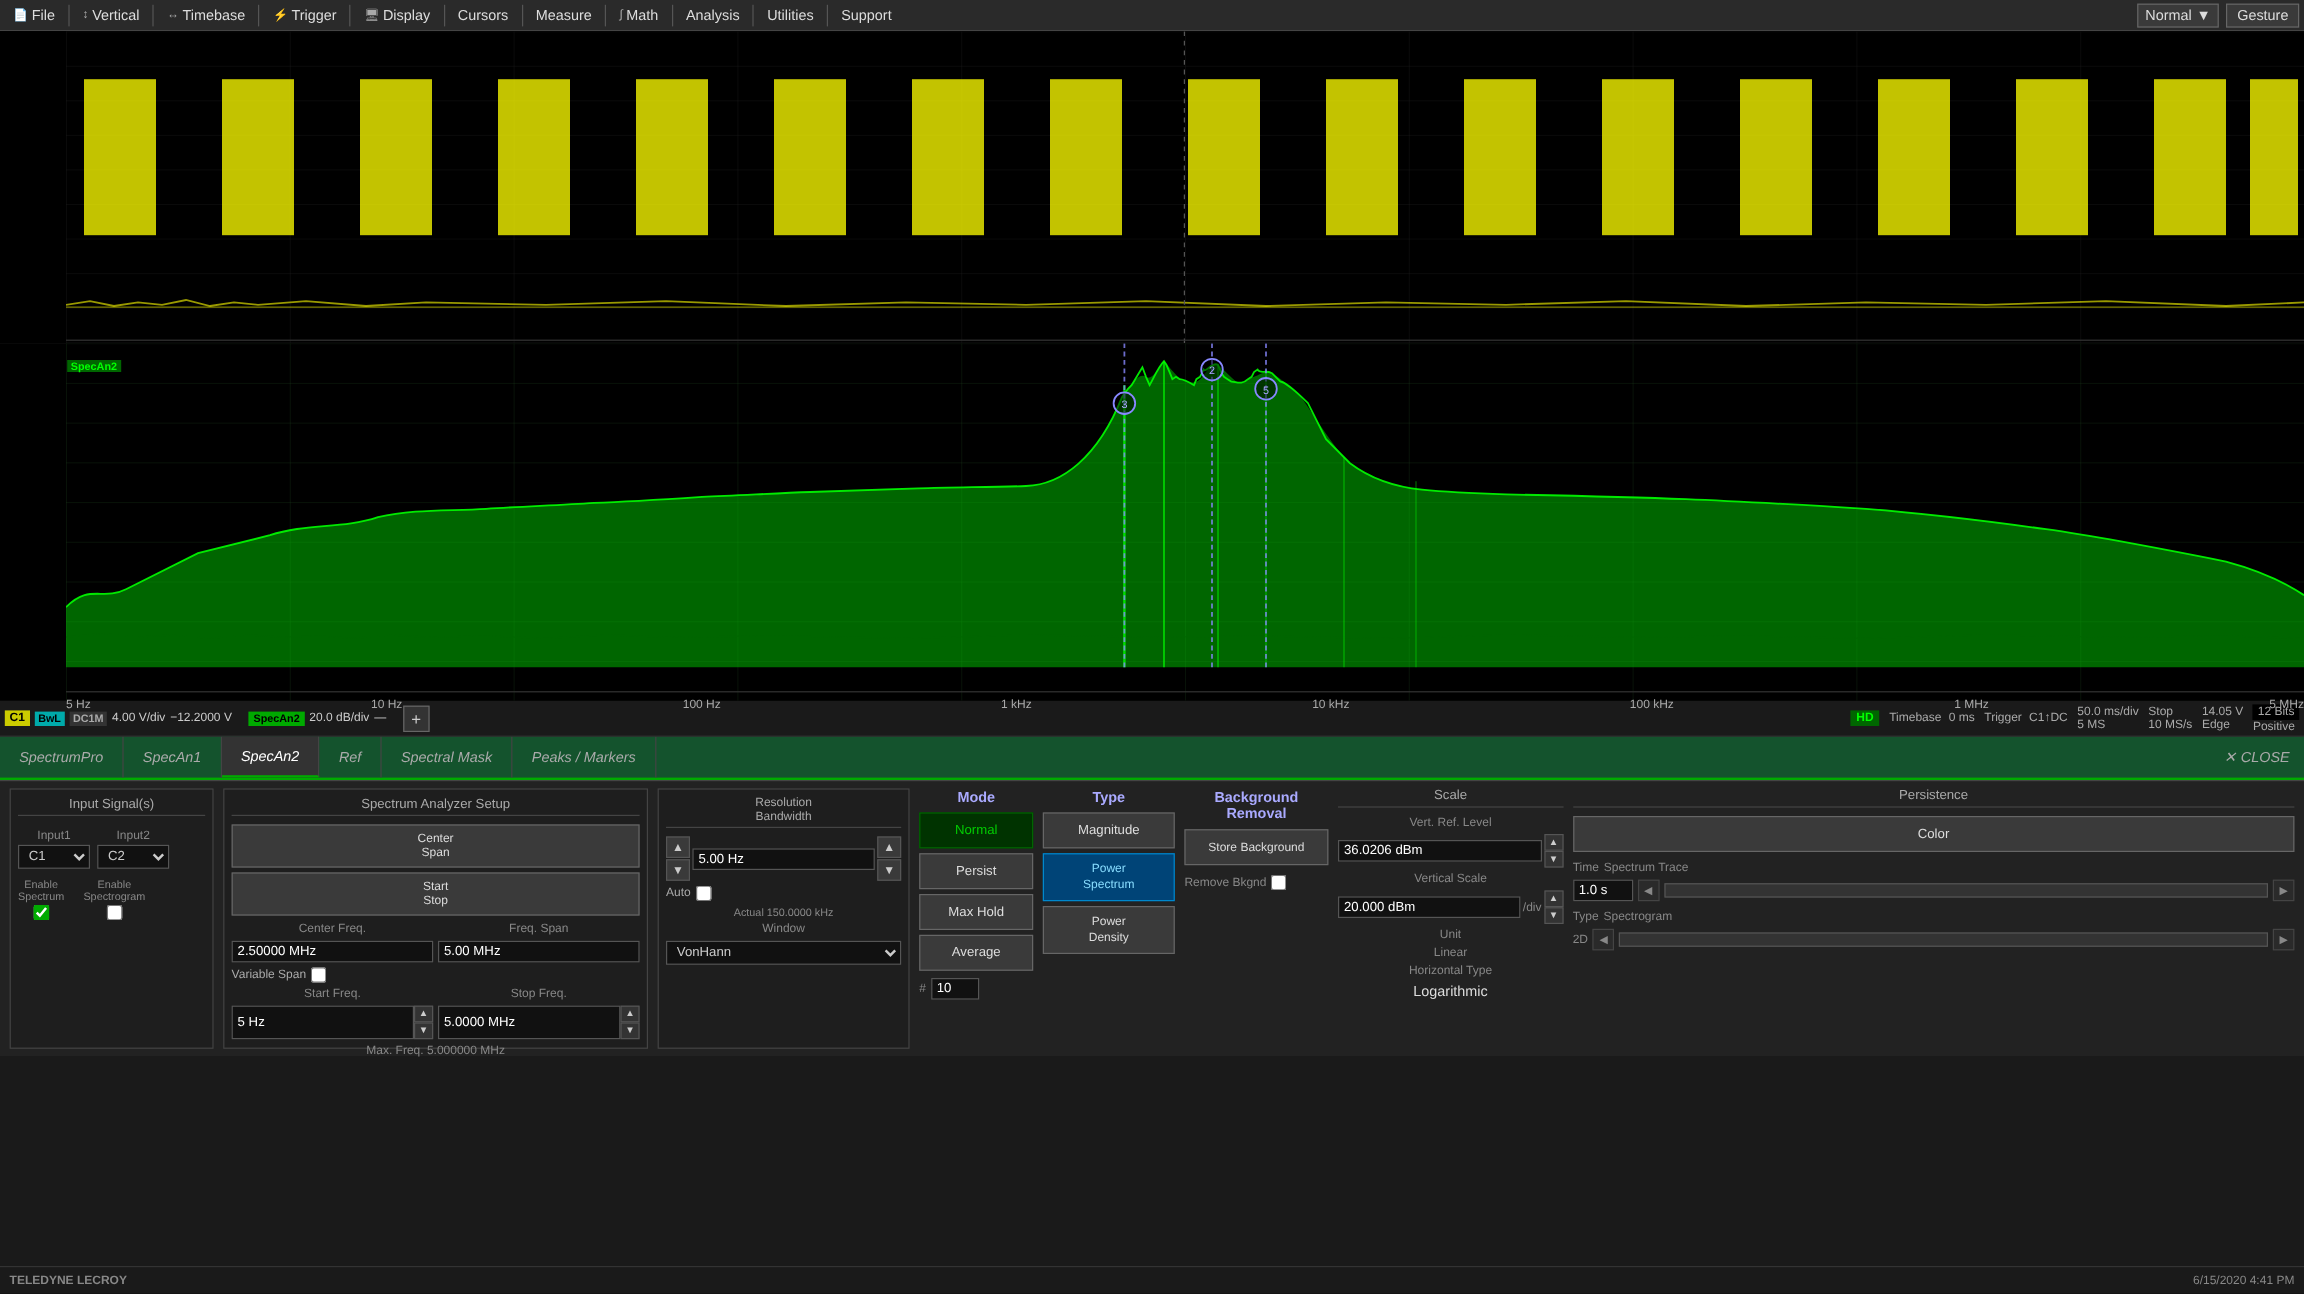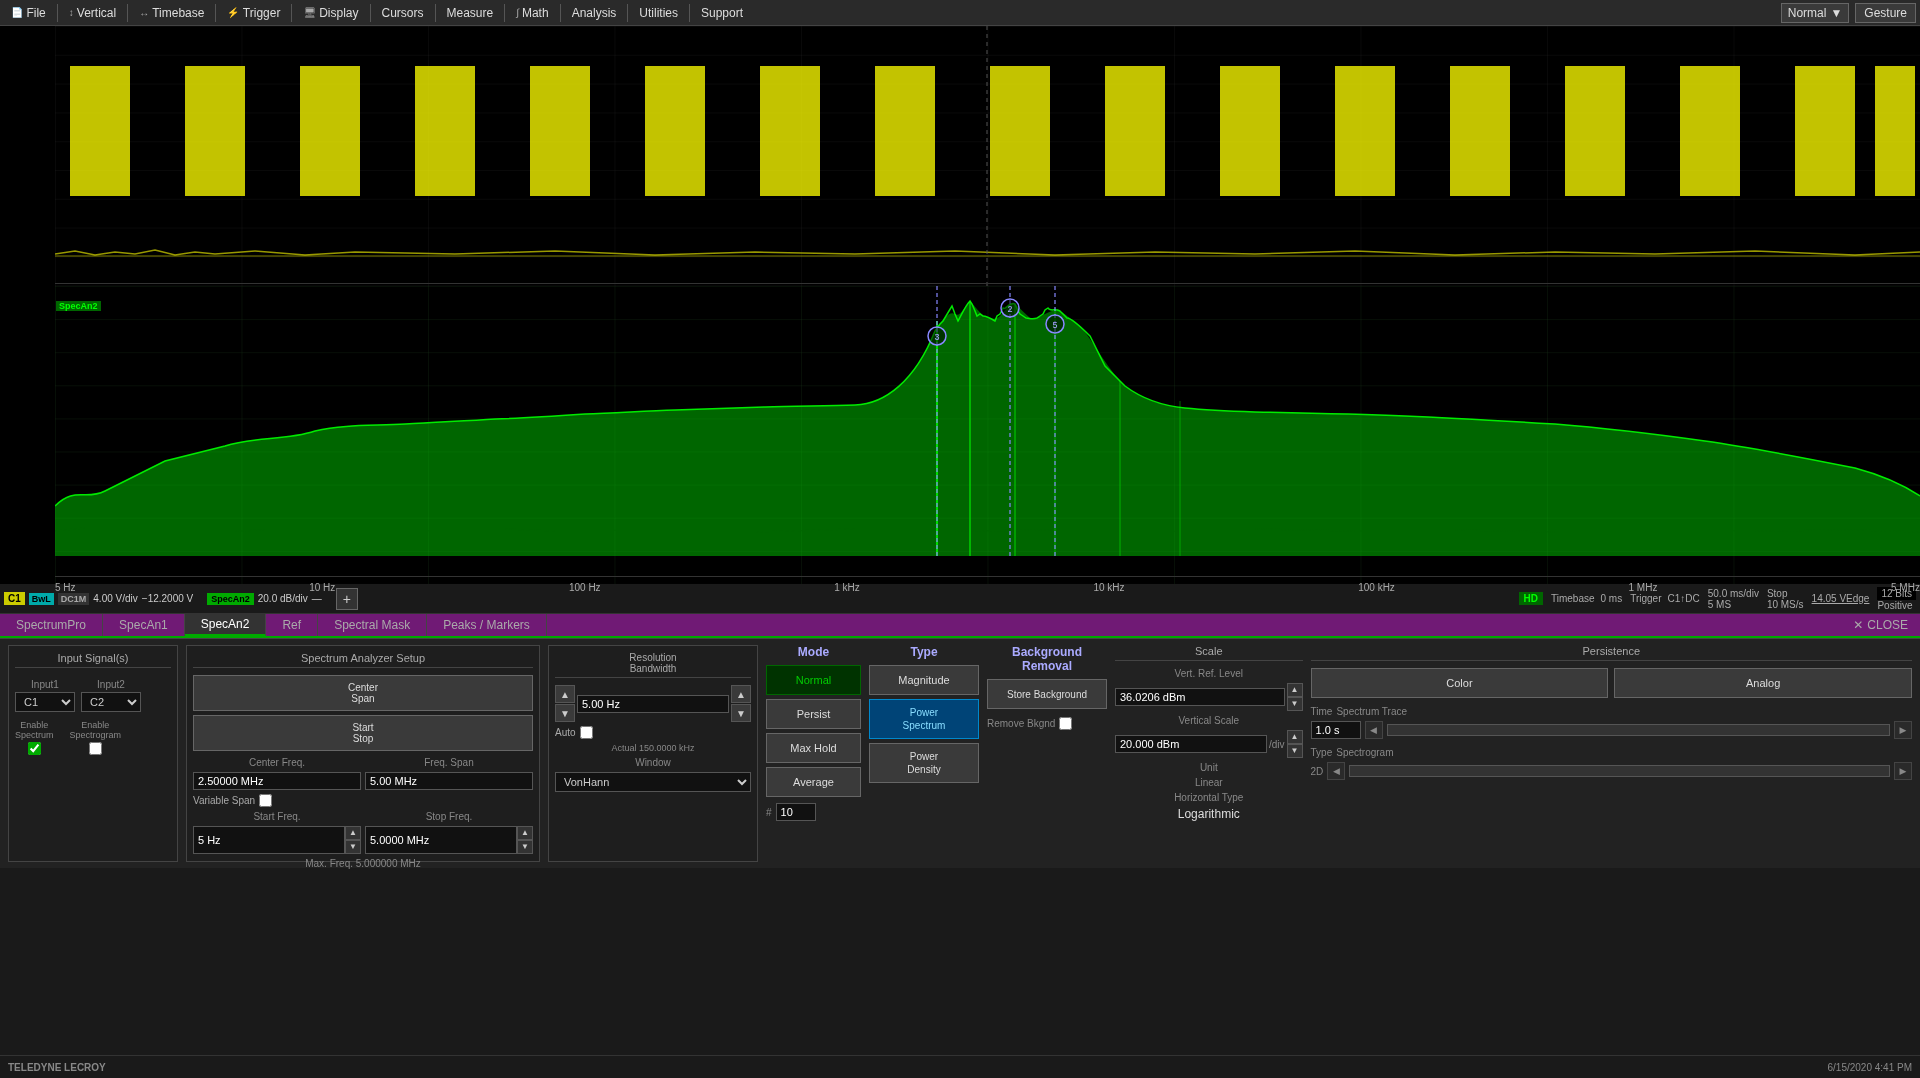--- a/index.html
+++ b/index.html
@@ -180,24 +180,25 @@
       background: #000000;
       color: #aaa;
       padding: 1px 4px;
       font-size: 10px;
     }
     .timebase-info { display: flex; gap: 6px; color: #aaa; font-size: 10px; }
 
     
     .tabs-bar {
       display: flex;
-      background: #701a75;
-      height: 24px;
+      background: #14532d;
+      height: 36px;
       border-bottom: 2px solid #00aa00;
       position: relative;
+      font-style: italic;
     }
     .tab {
       padding: 5px 16px;
       color: #aaa;
       cursor: pointer;
       font-size: 12px;
       border-right: 1px solid #444;
       display: flex;
       align-items: center;
     }
@@ -711,21 +712,21 @@
       <span>C1↑DC</span>
     </div>
     <div style="display:flex;flex-direction:column;font-size:10px;color:#aaa;">
       <span>50.0 ms/div</span>
       <span>5 MS</span>
     </div>
     <div style="display:flex;flex-direction:column;font-size:10px;color:#aaa;">
       <span>Stop</span>
       <span>10 MS/s</span>
     </div>
-    <div style="display:flex;flex-direction:row;font-size:10px;color:#aaa;text-decoration:underline;">
+    <div style="display:flex;flex-direction:column;font-size:10px;color:#aaa;">
       <span>14.05 V</span>
       <span>Edge</span>
     </div>
     <div style="display:flex;flex-direction:column;font-size:10px;color:#aaa;">
       <span class="bits-badge">12 Bits</span>
       <span>Positive</span>
     </div>
   </div>
 </div>
 
@@ -913,21 +914,20 @@
     <div class="ctrl-label">Horizontal Type</div>
     <div class="ctrl-label" style="color:#ddd;font-size:12px;">
       <span>Logarithmic</span>
     </div>
   </div>
 
   <div style="display:flex;flex-direction:column;gap:4px;flex:1;min-width:200px;">
     <div class="ctrl-section-title">Persistence</div>
     <div style="display:flex;gap:6px;">
       <button class="ctrl-btn" style="flex:1;">Color</button>
-      <button class="ctrl-btn" style="flex:1;">Analog</button>
     </div>
     <div style="display:flex;align-items:center;gap:4px;margin-top:4px;">
       <span class="ctrl-label">Time</span>
       <span class="ctrl-label">Spectrum Trace</span>
     </div>
     <div style="display:flex;align-items:center;gap:4px;">
       <input class="ctrl-input" value="1.0 s" style="width: 50px;">
       <button class="scroll-arrow">◀</button>
       <div style="flex:1;background:#333;height:12px;border:1px solid #555;"></div>
       <button class="scroll-arrow">▶</button>

